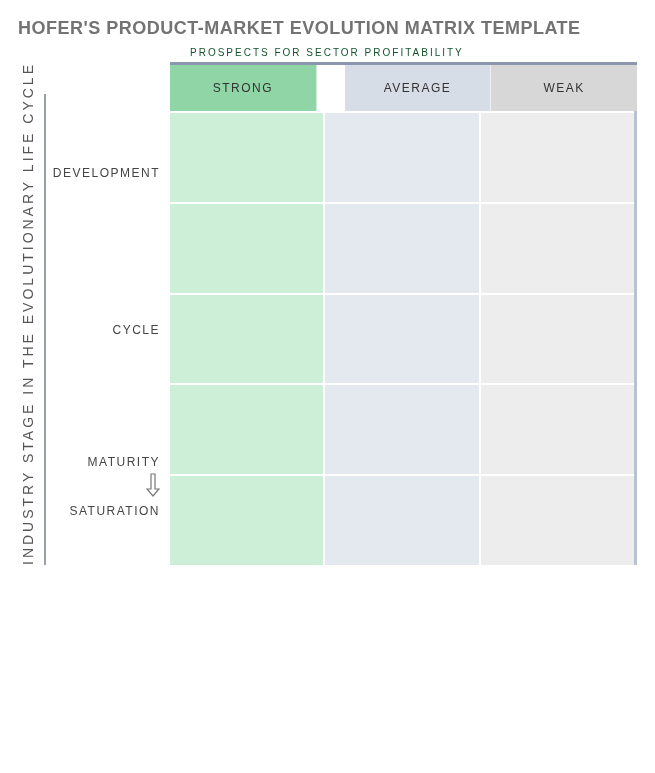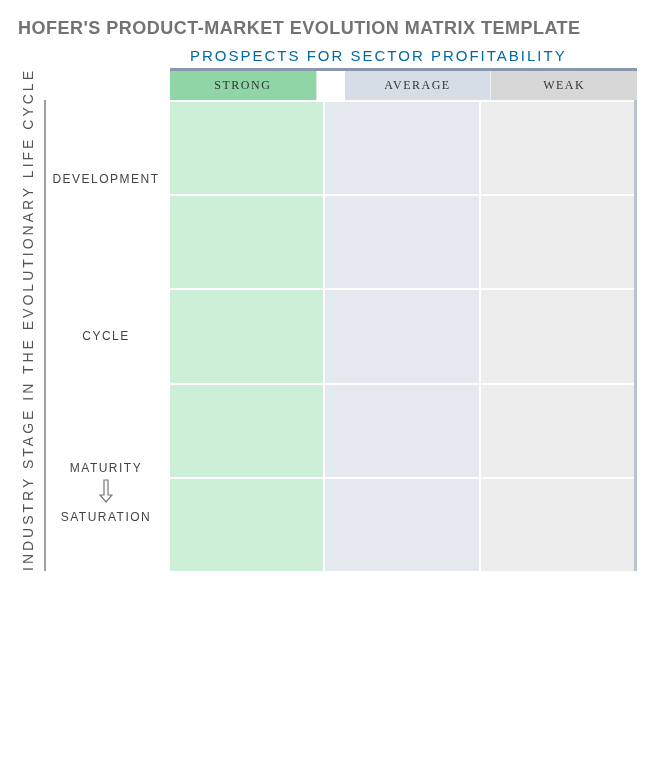--- a/index.html
+++ b/index.html
@@ -12,23 +12,23 @@
     width: 655px;
   }
   .title {
     font-weight: 700;
     font-size: 18px;
     letter-spacing: 0.5px;
     color: #737373;
     margin-bottom: 8px;
   }
   .top-axis-label {
-    font-size: 15px;
+    font-size: 10px;
     letter-spacing: 2px;
-    color: #0369a1;
+    color: #14532d;
     text-align: left;
     margin-left: 172px;
     margin-bottom: 4px;
   }
   .frame {
     display: flex;
   }
   .y-axis {
     display: flex;
     align-items: center;
@@ -52,21 +52,21 @@
   .row-labels {
     display: flex;
     flex-direction: column;
     width: 118px;
     margin-top: 32px; 
   }
   .row-label {
     flex: 1;
     display: flex;
     flex-direction: column;
-    align-items: center;
+    align-items: flex-end;
     justify-content: center;
     font-size: 12px;
     letter-spacing: 1.5px;
     color: #444;
     padding-right: 10px;
     text-align: right;
     gap: 4px;
     position: relative;
   }
   .row-label .arrow-icon svg {
@@ -74,22 +74,21 @@
     height: 24px;
   }
   .matrix {
     flex: 1;
     display: flex;
     flex-direction: column;
     border-top: 3px solid #8a97ad;
   }
   .header-row {
     display: flex;
-    height: 29px;
-    font-family: Liberation Serif, serif;
+    height: 46px;
   }
   .header-cell {
     flex: 1;
     display: flex;
     align-items: center;
     justify-content: center;
     font-size: 12px;
     letter-spacing: 1.5px;
     color: #333;
     border-right: 1px solid rgba(255,255,255,0.6);

